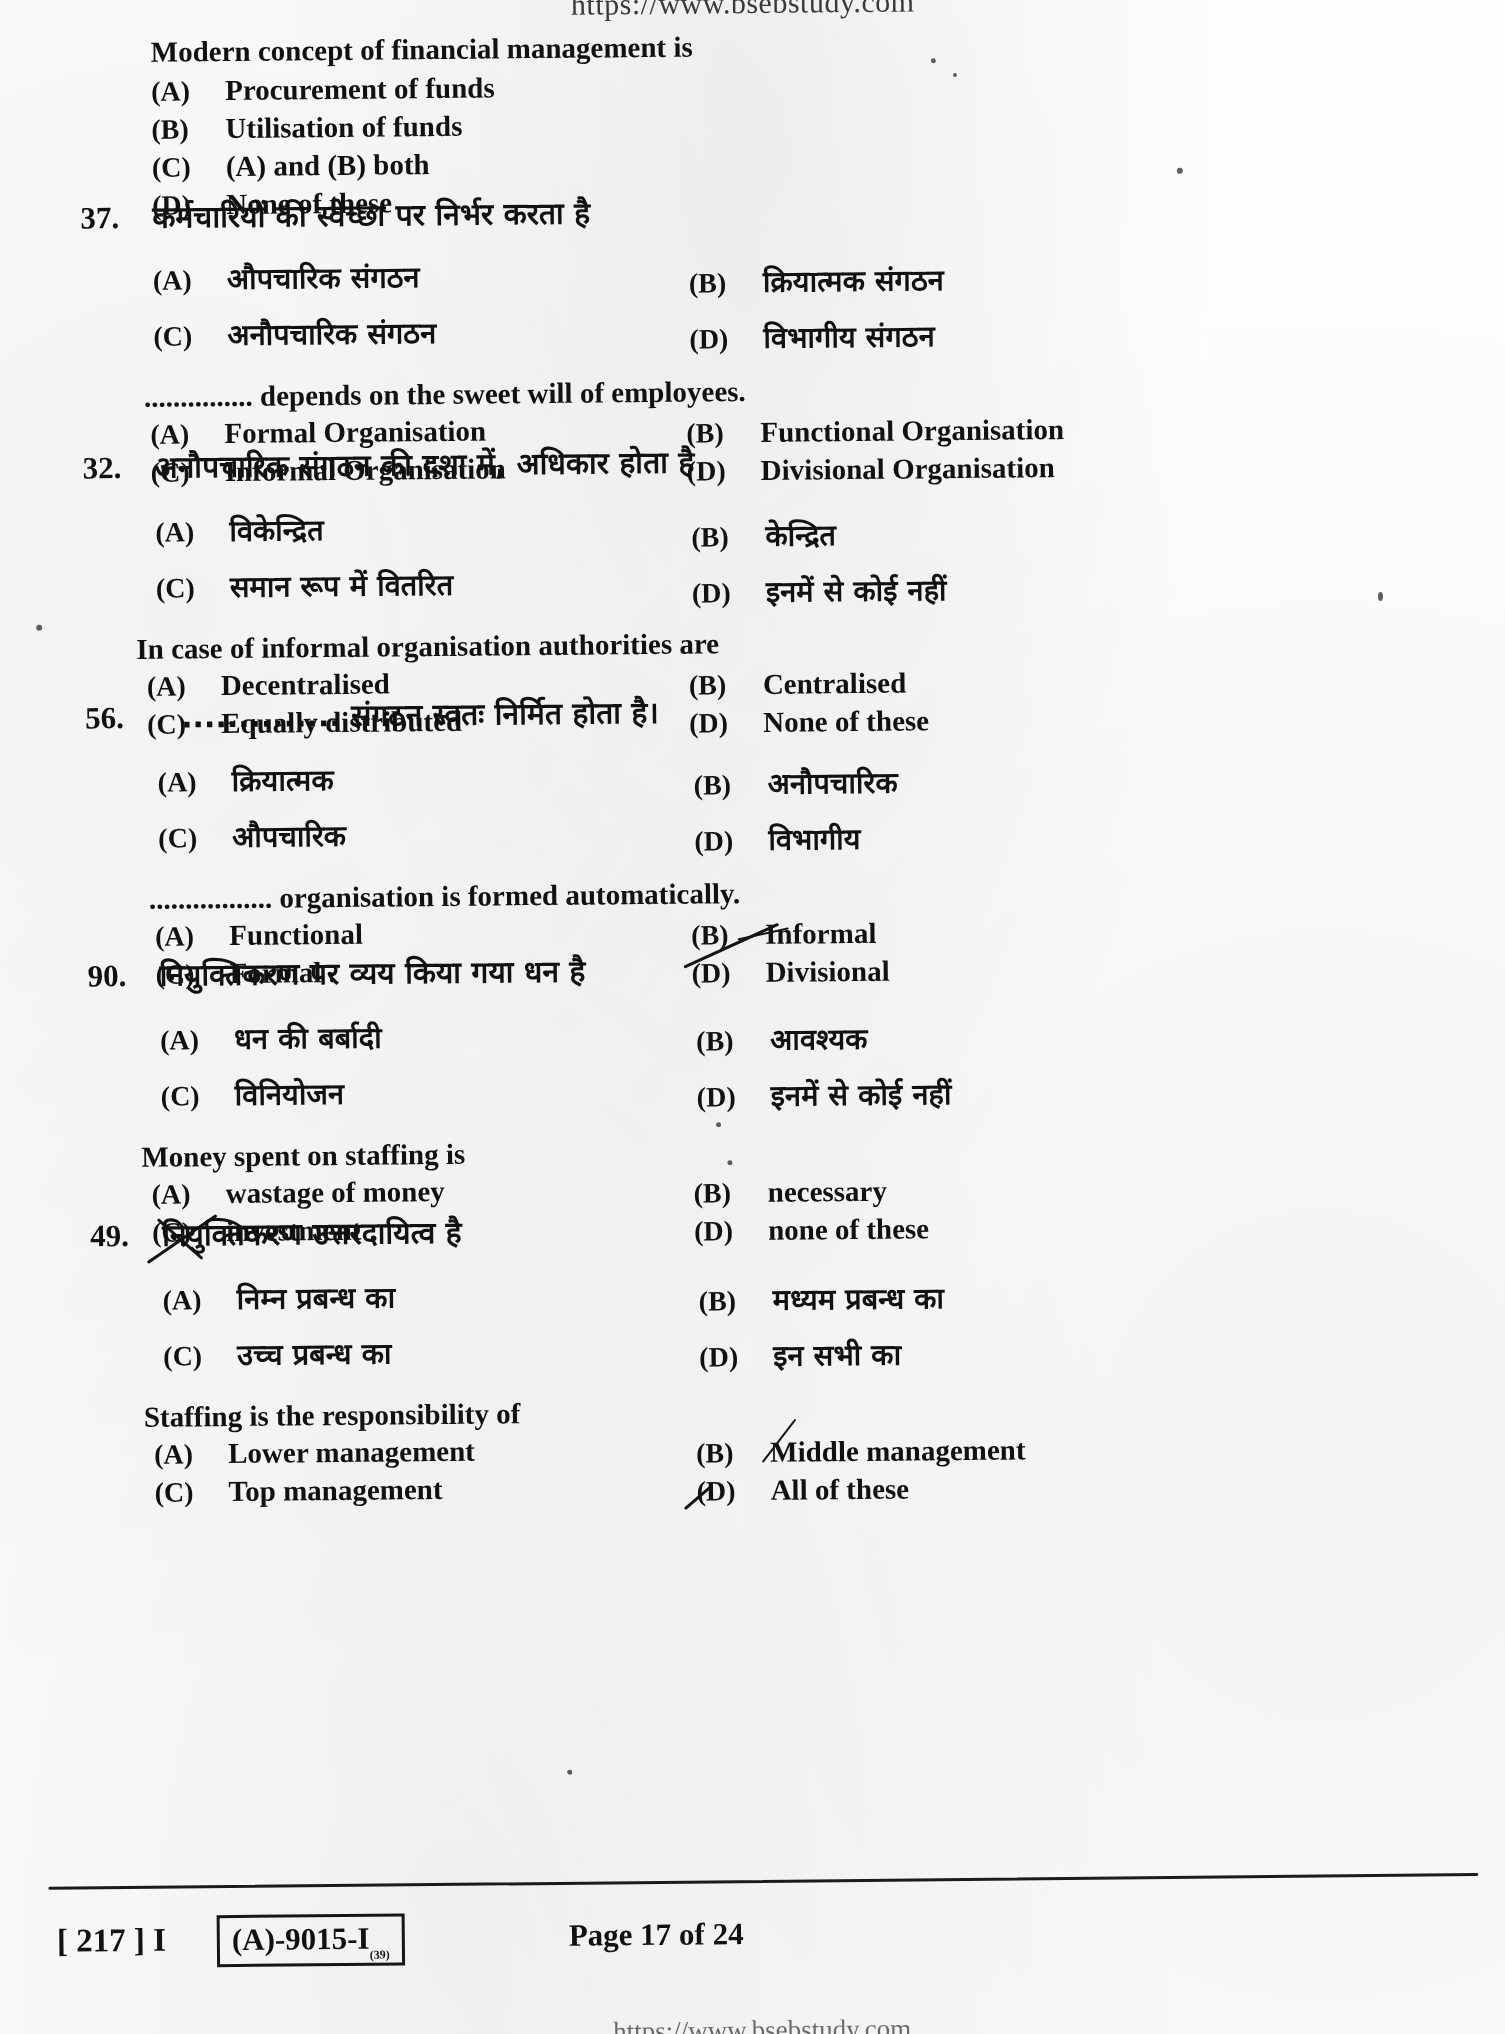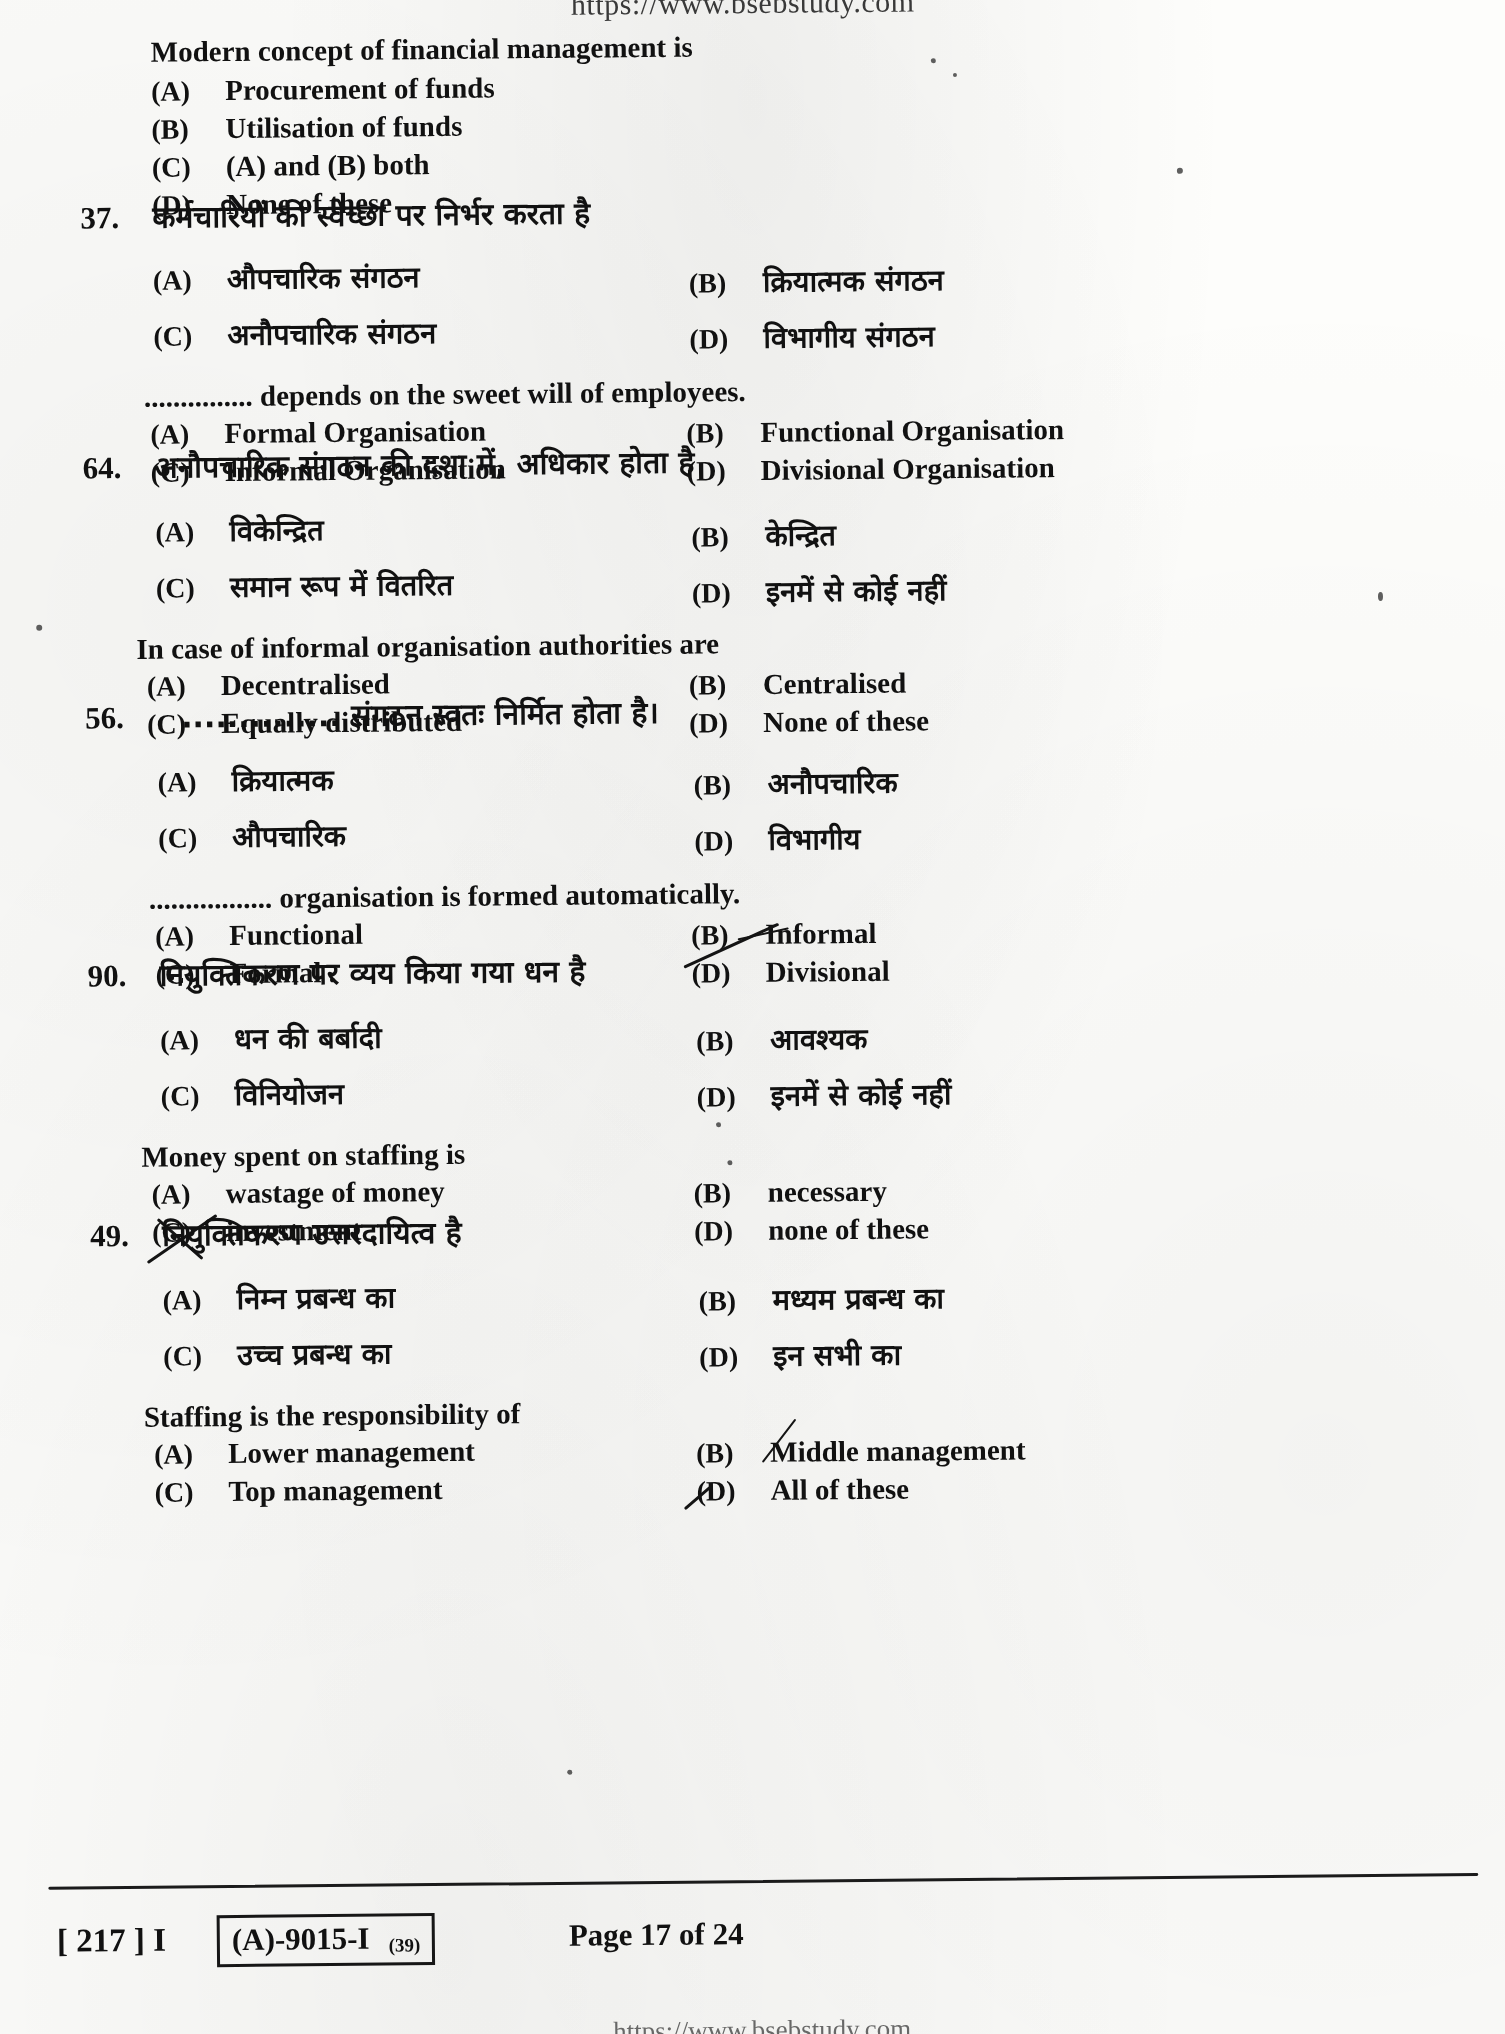--- a/index.html
+++ b/index.html
@@ -142,25 +142,24 @@
   .foot-box {
     position: absolute;
     border: 3px solid #161616;
     padding: 4px 12px 6px 12px;
     font-family: "Liberation Serif", serif;
     font-size: 31px;
     font-weight: bold;
     white-space: nowrap;
   }
   .foot-box sub {
-    font-size: 19px;
+    font-size: 12px;
     vertical-align: baseline;
     position: relative;
-    top: 3px;
-    margin-left: 19px;
+    top: 10px;
   }
   .foot-page {
     position: absolute;
     font-family: "Liberation Serif", serif;
     font-size: 31px;
     font-weight: bold;
     white-space: nowrap;
   }
 
   .speck {
@@ -228,21 +227,21 @@
         <div class="opt" style="left:68px; top:38px;">
           <span class="lab">(C)</span><span class="txt-en">Informal Organisation</span>
         </div>
         <div class="opt" style="left:604px; top:42px;">
           <span class="lab">(D)</span><span class="txt-en">Divisional Organisation</span>
         </div>
       </div>
     </div>
 
     <div class="qblock" style="left:88px; top:440px; width:1330px;">
-      <div class="qnum" style="top:4px;">64.</div>
+      <div class="qnum" style="top:4px;">32.</div>
       <div class="stem-hi" style="margin-left:72px;">अनौपचारिक संगठन की दशा में, अधिकार होता है</div>
 
       <div class="optrow" style="height:116px; margin-top:24px;">
         <div class="opt" style="left:72px; top:0px;">
           <span class="lab">(A)</span><span class="txt-hi">विकेन्द्रित</span>
         </div>
         <div class="opt" style="left:608px; top:10px;">
           <span class="lab">(B)</span><span class="txt-hi">केन्द्रित</span>
         </div>
         <div class="opt" style="left:72px; top:56px;">

